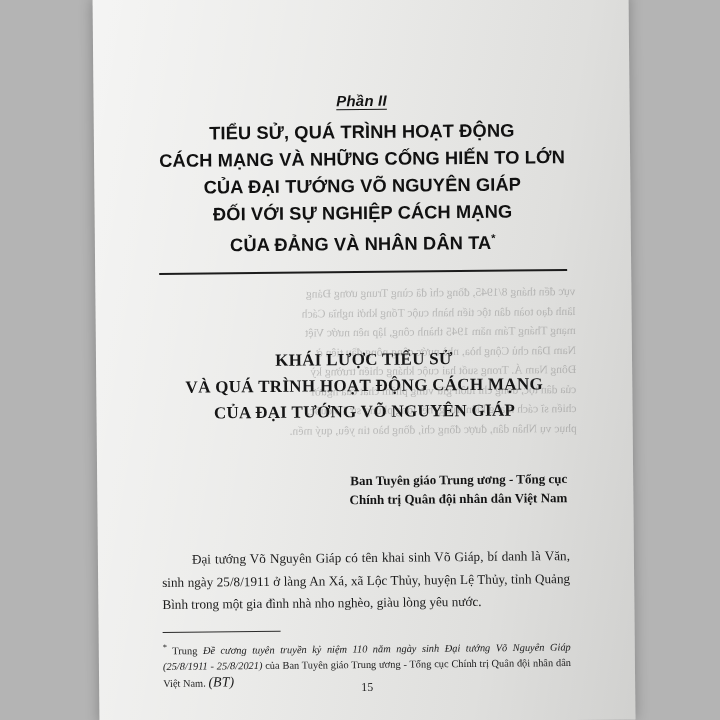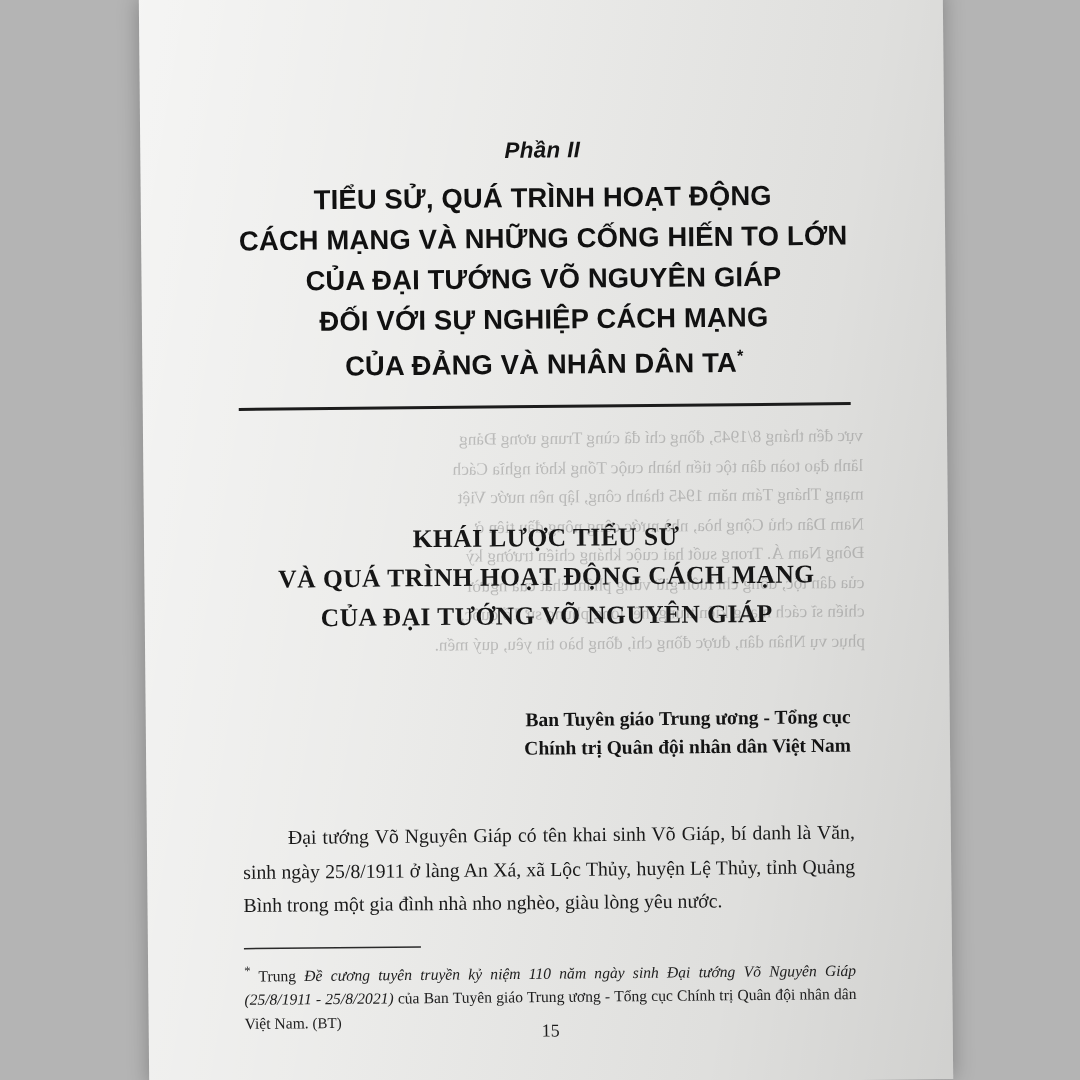--- a/index.html
+++ b/index.html
@@ -70,21 +70,21 @@
   .part-head {
     margin-top: 96px;
     text-align: center;
     font-family: "Liberation Sans", sans-serif;
     font-weight: bold;
     font-style: italic;
     font-size: 15px;
     letter-spacing: 0.2px;
     color: #141414;
   }
-  .part-head .u { text-underline-offset: 3px; }
+  .part-head .u { text-decoration: underline; text-underline-offset: 3px; }
 
   .main-title {
     margin-top: 9px;
     text-align: center;
     font-family: "Liberation Sans", sans-serif;
     font-weight: bold;
     font-size: 18.3px;
     line-height: 27px;
     letter-spacing: 0.1px;
     color: #111;
@@ -149,21 +149,21 @@
     top: 641px;
     width: 408px;
     font-family: "Liberation Serif", serif;
     font-size: 10.4px;
     line-height: 16px;
     color: #202020;
     text-align: justify;
   }
   .footnote .mark { vertical-align: super; font-size: 8.5px; }
   .footnote i { font-style: italic; }
-  .footnote .src { font-size: 10px; }
+  .footnote .src { font-size: 14px; font-style: italic; }
 
   .page-number {
     position: absolute;
     left: 0;
     top: 684px;
     width: 536px;
     text-align: center;
     font-family: "Liberation Serif", serif;
     font-size: 12px;
     color: #1d1d1d;

